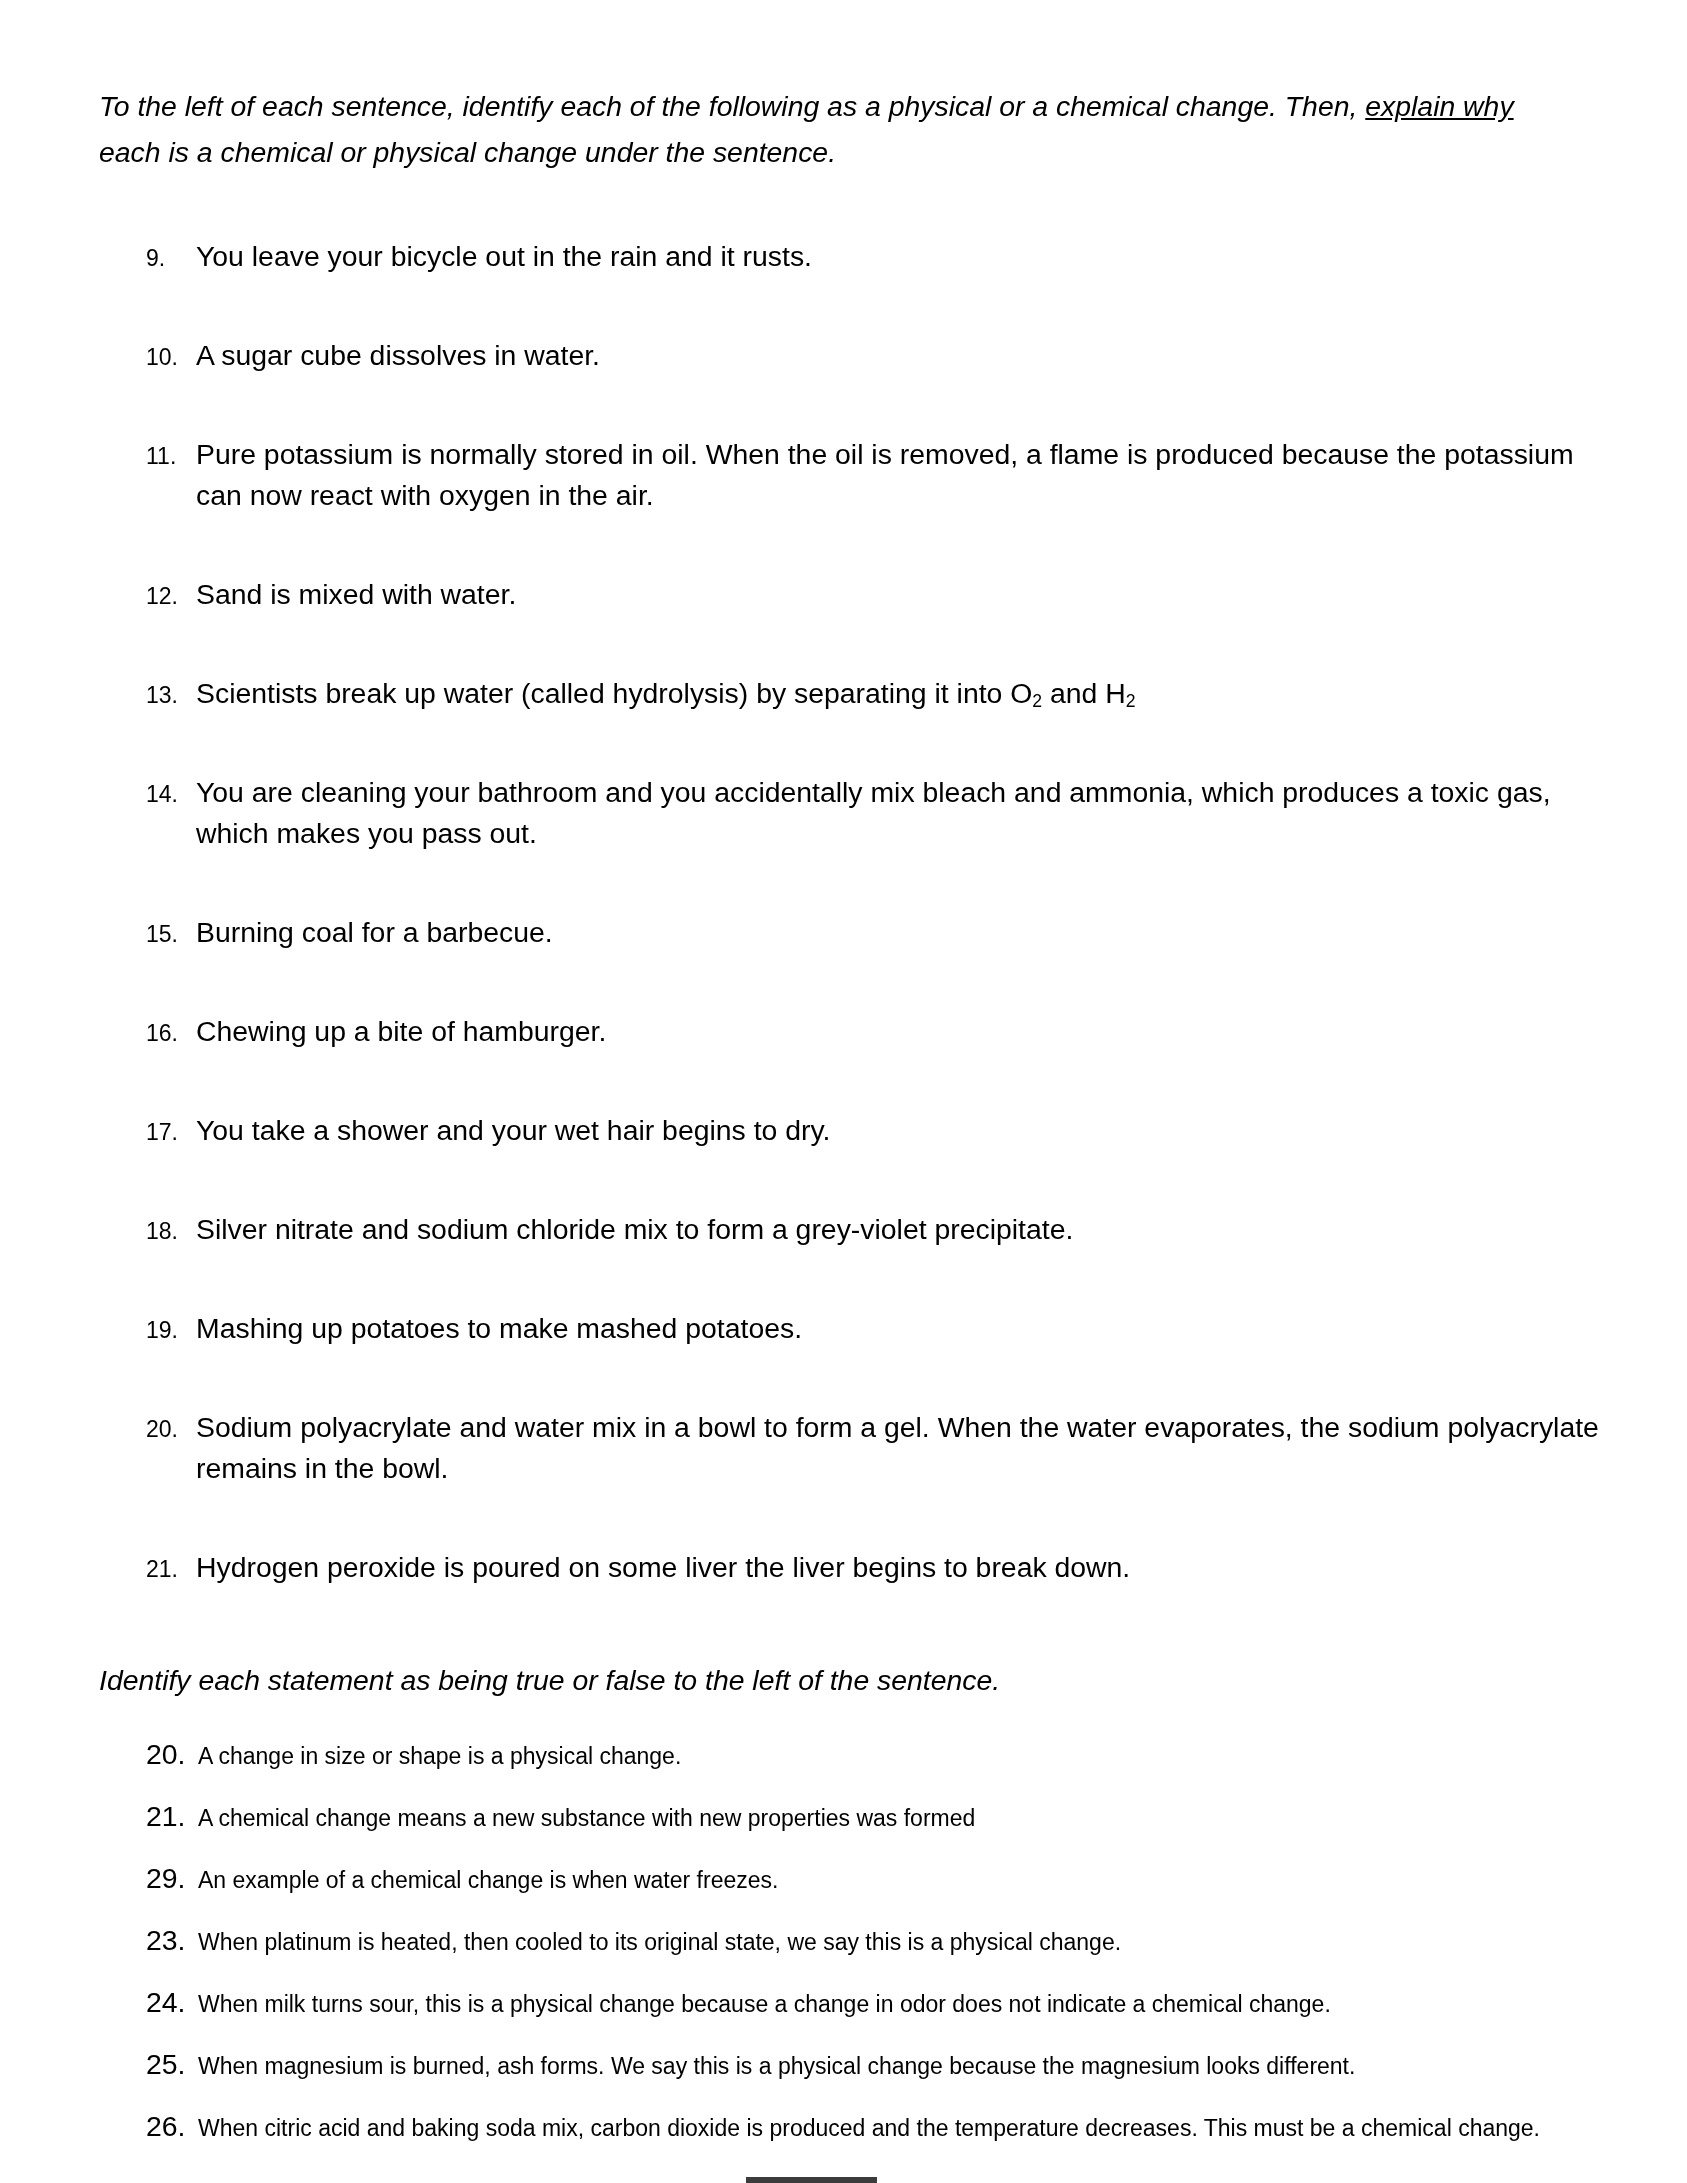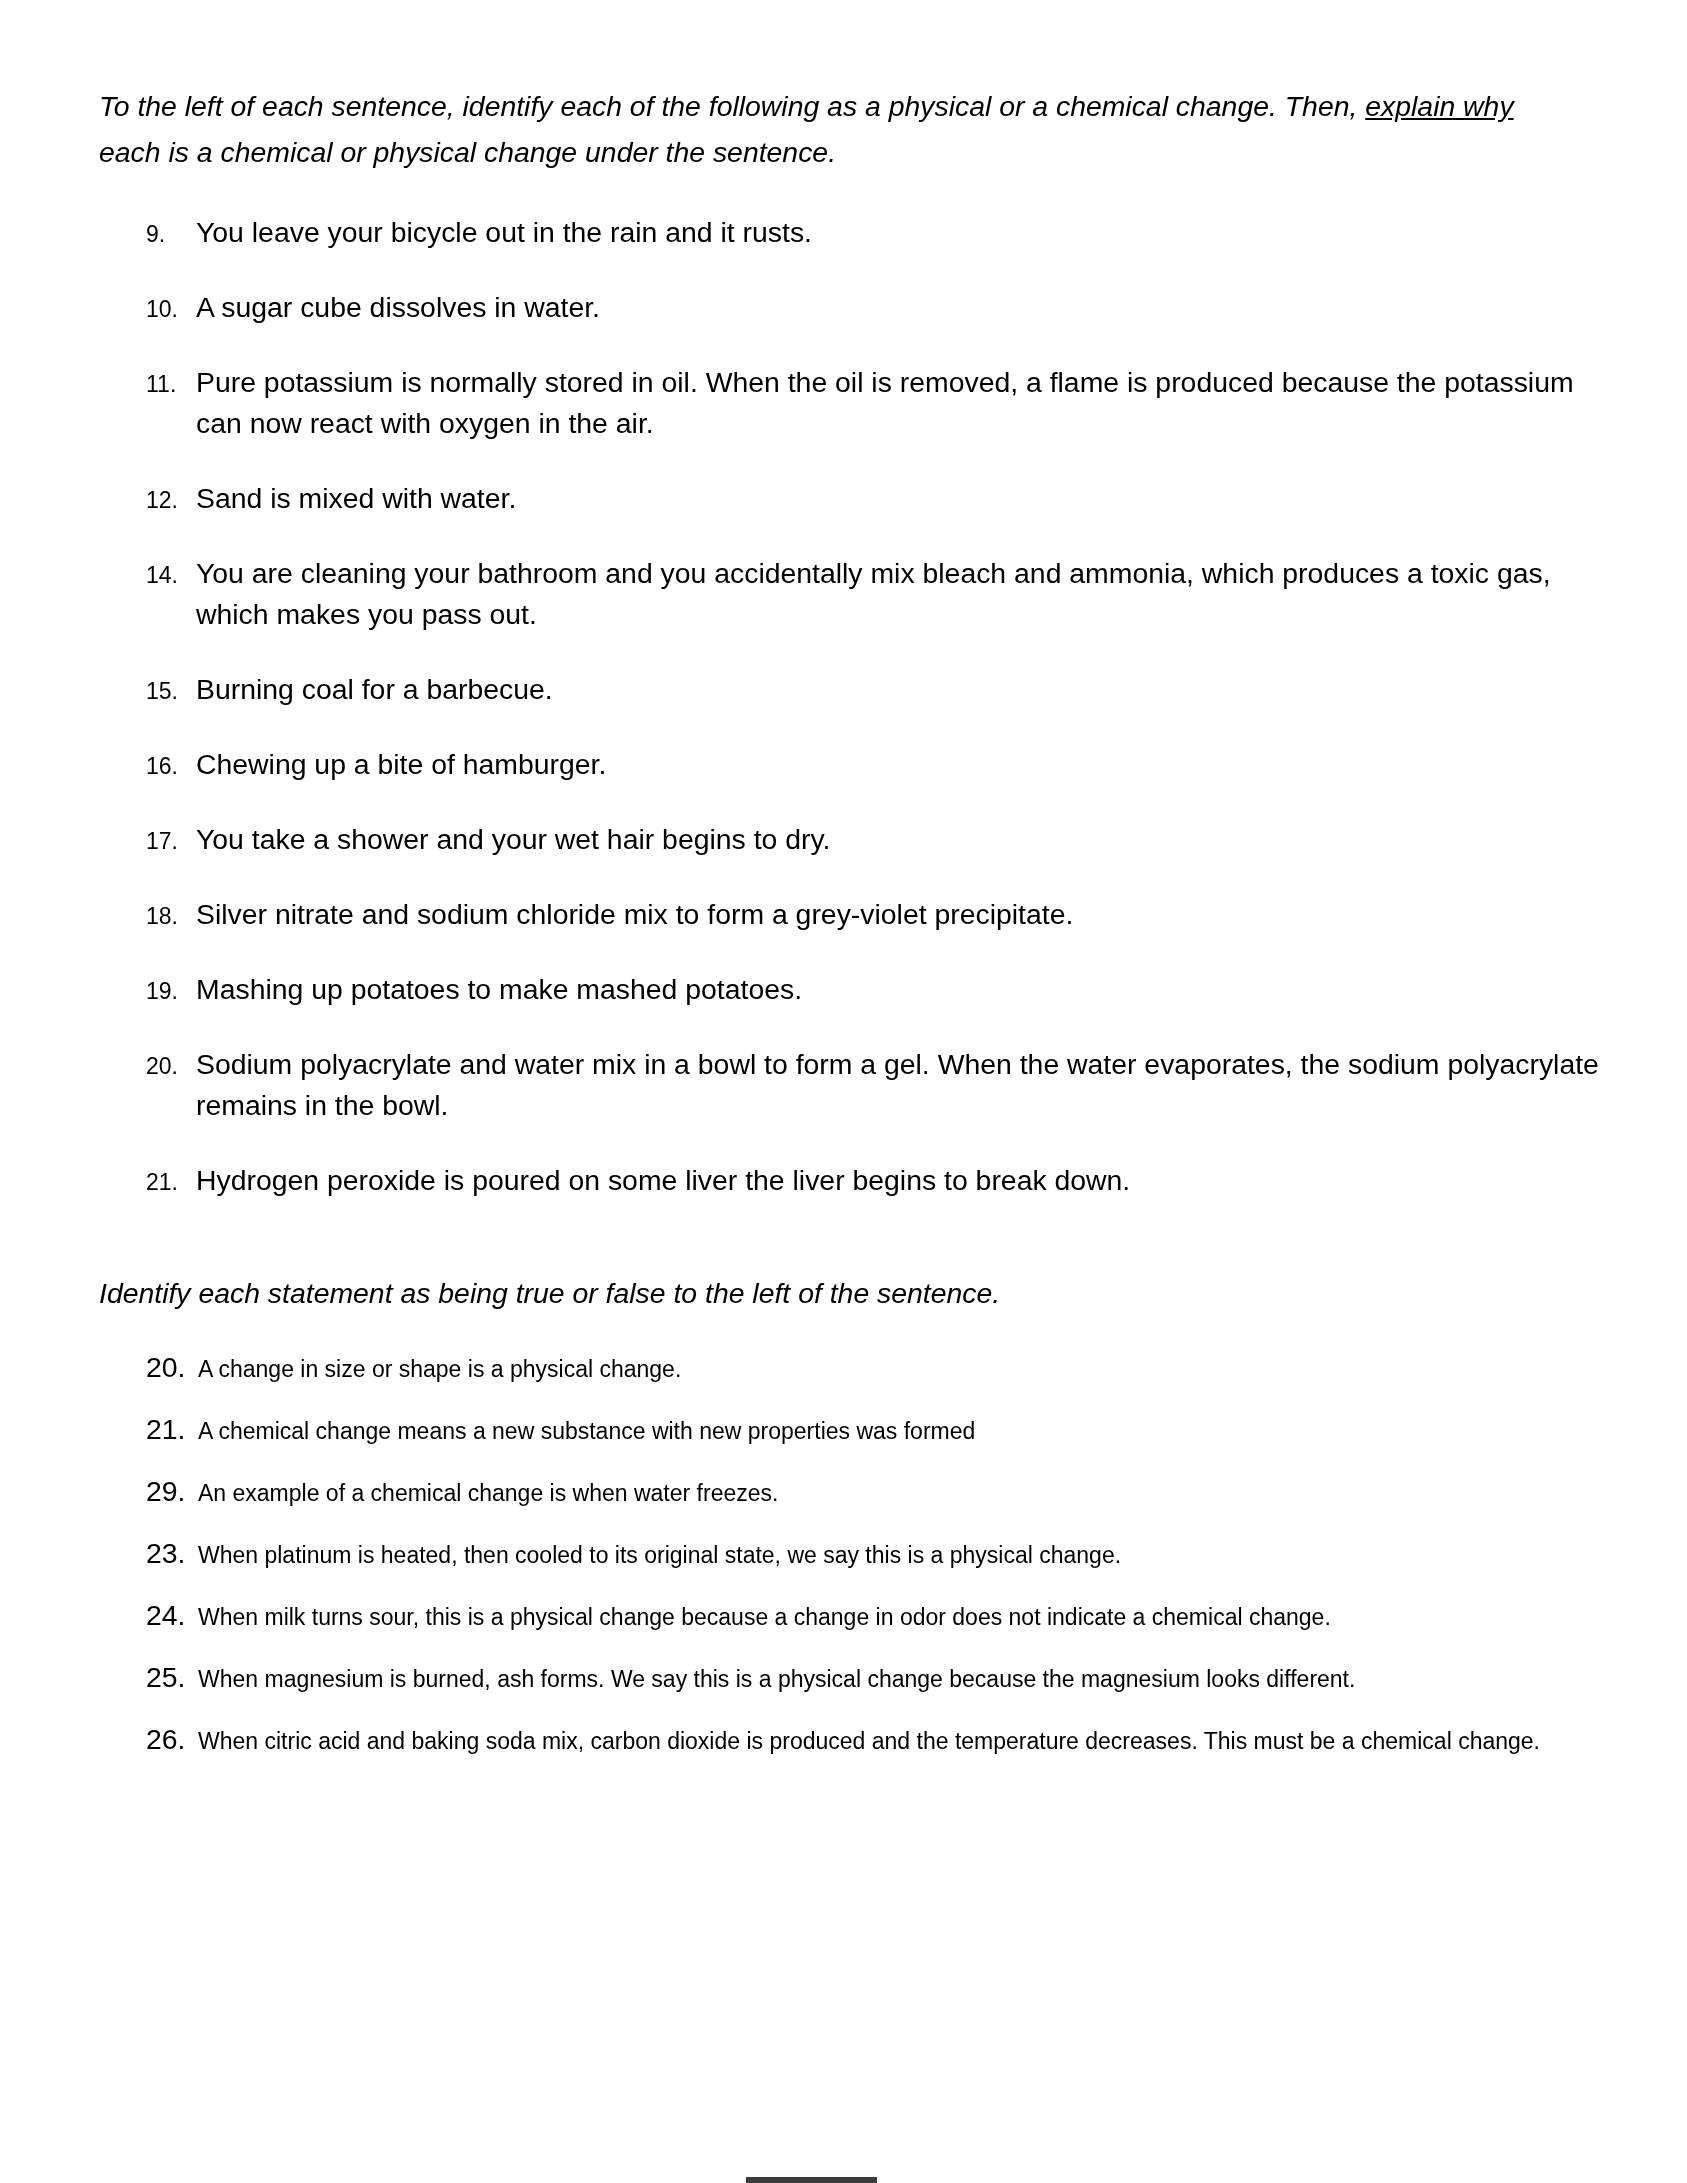--- a/index.html
+++ b/index.html
@@ -46,20 +46,21 @@
   .item1 .num {
     flex: none;
     margin-left: 47px;
     width: 50px;
     font-size: 23px;
   }
   .item1 .txt {
     flex: 1;
     font-size: 28.4px;
     line-height: 41px;
+    margin-top: 24px;
   }
   
   .item2 {
     margin-bottom: 0;
   }
   .item2 .num {
     flex: none;
     margin-left: 47px;
     width: 52px;
     font-size: 28.4px;
@@ -110,20 +111,24 @@
     <div class="item item1">
       <span class="num">11.</span>
       <span class="txt">Pure potassium is normally stored in oil. When the oil is removed, a flame is produced because the potassium can now react with oxygen in the air.</span>
     </div>
 
     <div class="item item1">
       <span class="num">12.</span>
       <span class="txt">Sand is mixed with water.</span>
     </div>
 
+    <div class="item item1">
+      <span class="num">13.</span>
+      <span class="txt"><span>Scientists break up water (called hydrolysis) by separating it into O</span><sub>2</sub><span> and H</span><sub>2</sub></span>
+    </div>
 
     <div class="item item1">
       <span class="num">14.</span>
       <span class="txt">You are cleaning your bathroom and you accidentally mix bleach and ammonia, which produces a toxic gas, which makes you pass out.</span>
     </div>
 
     <div class="item item1">
       <span class="num">15.</span>
       <span class="txt">Burning coal for a barbecue.</span>
     </div>

